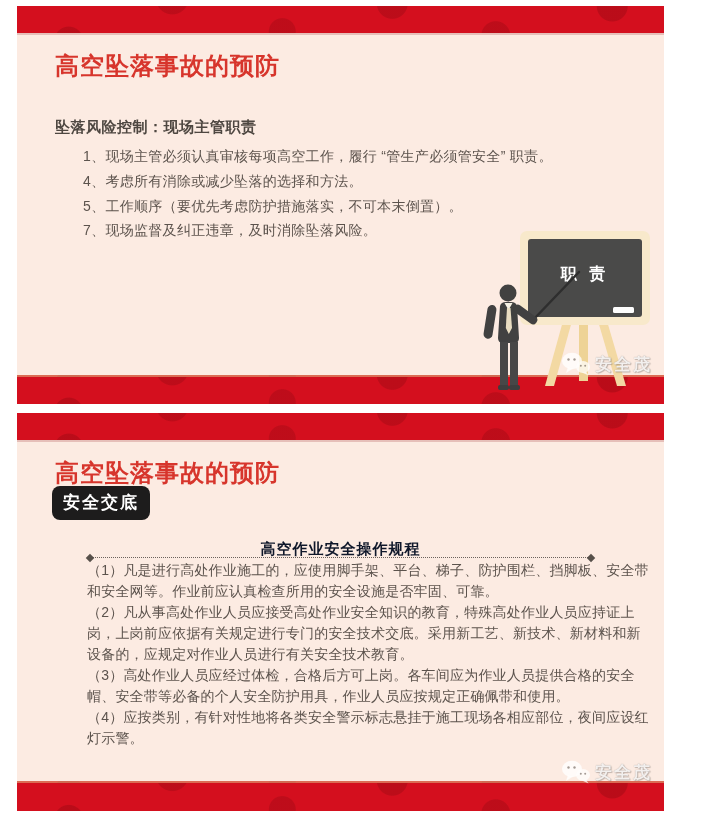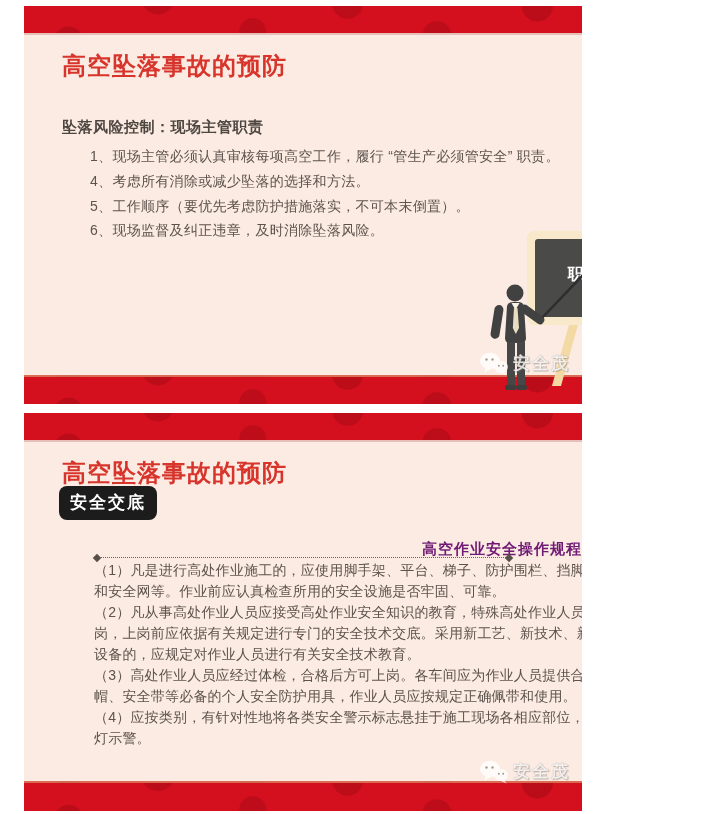--- a/index.html
+++ b/index.html
@@ -1,19 +1,19 @@
 <!DOCTYPE html>
 <html><head>
 <meta charset="utf-8">
 <style>
   html,body{margin:0;padding:0;background:#ffffff;width:720px;height:814px;overflow:hidden;
     font-family:"Liberation Sans","DejaVu Sans",sans-serif;}
   .page{position:relative;width:720px;height:814px;background:#ffffff;}
 
-  .slide{position:absolute;left:24px;width:558px;height:398px;background:#fcebe2;overflow:hidden;}
+  .slide{position:absolute;left:17px;width:627px;height:398px;background:#fcebe2;overflow:hidden;padding-left:20px;}
   .slide1{top:6px;}
   .slide2{top:413px;}
 
   .band{position:absolute;left:0;right:0;height:27px;background-color:#d40f1e;
     background-image:
       radial-gradient(circle at 8% 130%, rgba(155,9,19,.45) 0 14px, transparent 15px),
       radial-gradient(circle at 24% -30%, rgba(155,9,19,.40) 0 16px, transparent 17px),
       radial-gradient(circle at 41% 95%,  rgba(155,9,19,.38) 0 13px, transparent 14px),
       radial-gradient(circle at 58% -10%, rgba(155,9,19,.42) 0 15px, transparent 16px),
       radial-gradient(circle at 74% 110%, rgba(155,9,19,.40) 0 14px, transparent 15px),
@@ -26,32 +26,32 @@
 
   
   .subtitle{position:absolute;left:38px;top:100px;font-size:15px;font-weight:700;
     color:#4e4741;letter-spacing:.5px;white-space:nowrap;}
   .duty-list{position:absolute;left:66px;top:138px;font-size:14px;color:#5c534d;
     letter-spacing:.3px;}
   .duty-list .li{height:24.8px;line-height:24.8px;white-space:nowrap;}
 
   .illustration{position:absolute;left:450px;top:210px;width:200px;height:185px;z-index:3;}
 
-  .watermark{position:absolute;right:12px;z-index:5;display:flex;gap:4px;
+  .watermark{position:absolute;right:12px;z-index:5;display:flex;align-items:center;gap:4px;
     opacity:.9;}
   .wm1{top:346px;}
   .wm2{top:347px;}
   .wm-text{font-size:17px;font-weight:700;letter-spacing:2px;color:rgba(255,255,255,.88);
     text-shadow:0 0 1px rgba(120,110,105,.8),1px 1px 1px rgba(120,110,105,.45);}
 
   
   .badge{position:absolute;left:35px;top:73px;background:#1d1c1c;color:#ffffff;
     font-size:17px;font-weight:700;letter-spacing:2px;padding:5px 11px 6px 11px;border-radius:8px;}
-  .section-heading{position:absolute;left:0;right:0;top:112px;text-align:right;
-    font-size:15px;font-weight:700;color:#701a75;letter-spacing:1px;}
+  .section-heading{position:absolute;left:0;right:0;top:112px;text-align:center;
+    font-size:15px;font-weight:700;color:#0f172a;letter-spacing:1px;}
   .divider{position:absolute;left:72px;right:72px;top:144px;height:0;
     border-top:1px dotted #6b625c;}
   .divider .dot{position:absolute;top:-3.5px;width:6px;height:6px;background:#57504a;
     transform:rotate(45deg);}
   .dot-left{left:-2px;}
   .dot-right{right:-2px;}
   .rules{position:absolute;left:70px;top:147px;width:562px;font-size:14px;color:#5c534d;
     letter-spacing:.2px;}
   .rules p{margin:0;line-height:21px;}
 </style>
@@ -63,21 +63,21 @@
   <section class="slide slide1">
     <div class="band band-top"></div>
 
     <h1 class="slide-title">高空坠落事故的预防</h1>
     <h2 class="subtitle">坠落风险控制：现场主管职责</h2>
 
     <div class="duty-list">
       <div class="li">1、现场主管必须认真审核每项高空工作，履行 “管生产必须管安全” 职责。</div>
       <div class="li">4、考虑所有消除或减少坠落的选择和方法。</div>
       <div class="li">5、工作顺序（要优先考虑防护措施落实，不可本末倒置）。</div>
-      <div class="li">6、现场监督及纠正违章，及时消除坠落风险。</div>
+      <div class="li">7、现场监督及纠正违章，及时消除坠落风险。</div>
     </div>
 
     <svg class="illustration" viewBox="0 0 200 185" xmlns="http://www.w3.org/2000/svg">
 
       <polygon points="96,105 105,105 87,170 78,170" fill="#f3d9a3"></polygon>
       <polygon points="131,105 140,105 159,170 150,170" fill="#f3d9a3"></polygon>
       <rect x="112" y="105" width="9" height="60" fill="#eed396"></rect>
 
       <rect x="53" y="15" width="130" height="94" rx="7" fill="#f8e9cb"></rect>
       <rect x="61" y="23" width="114" height="78" rx="3" fill="#4a4a49"></rect>

